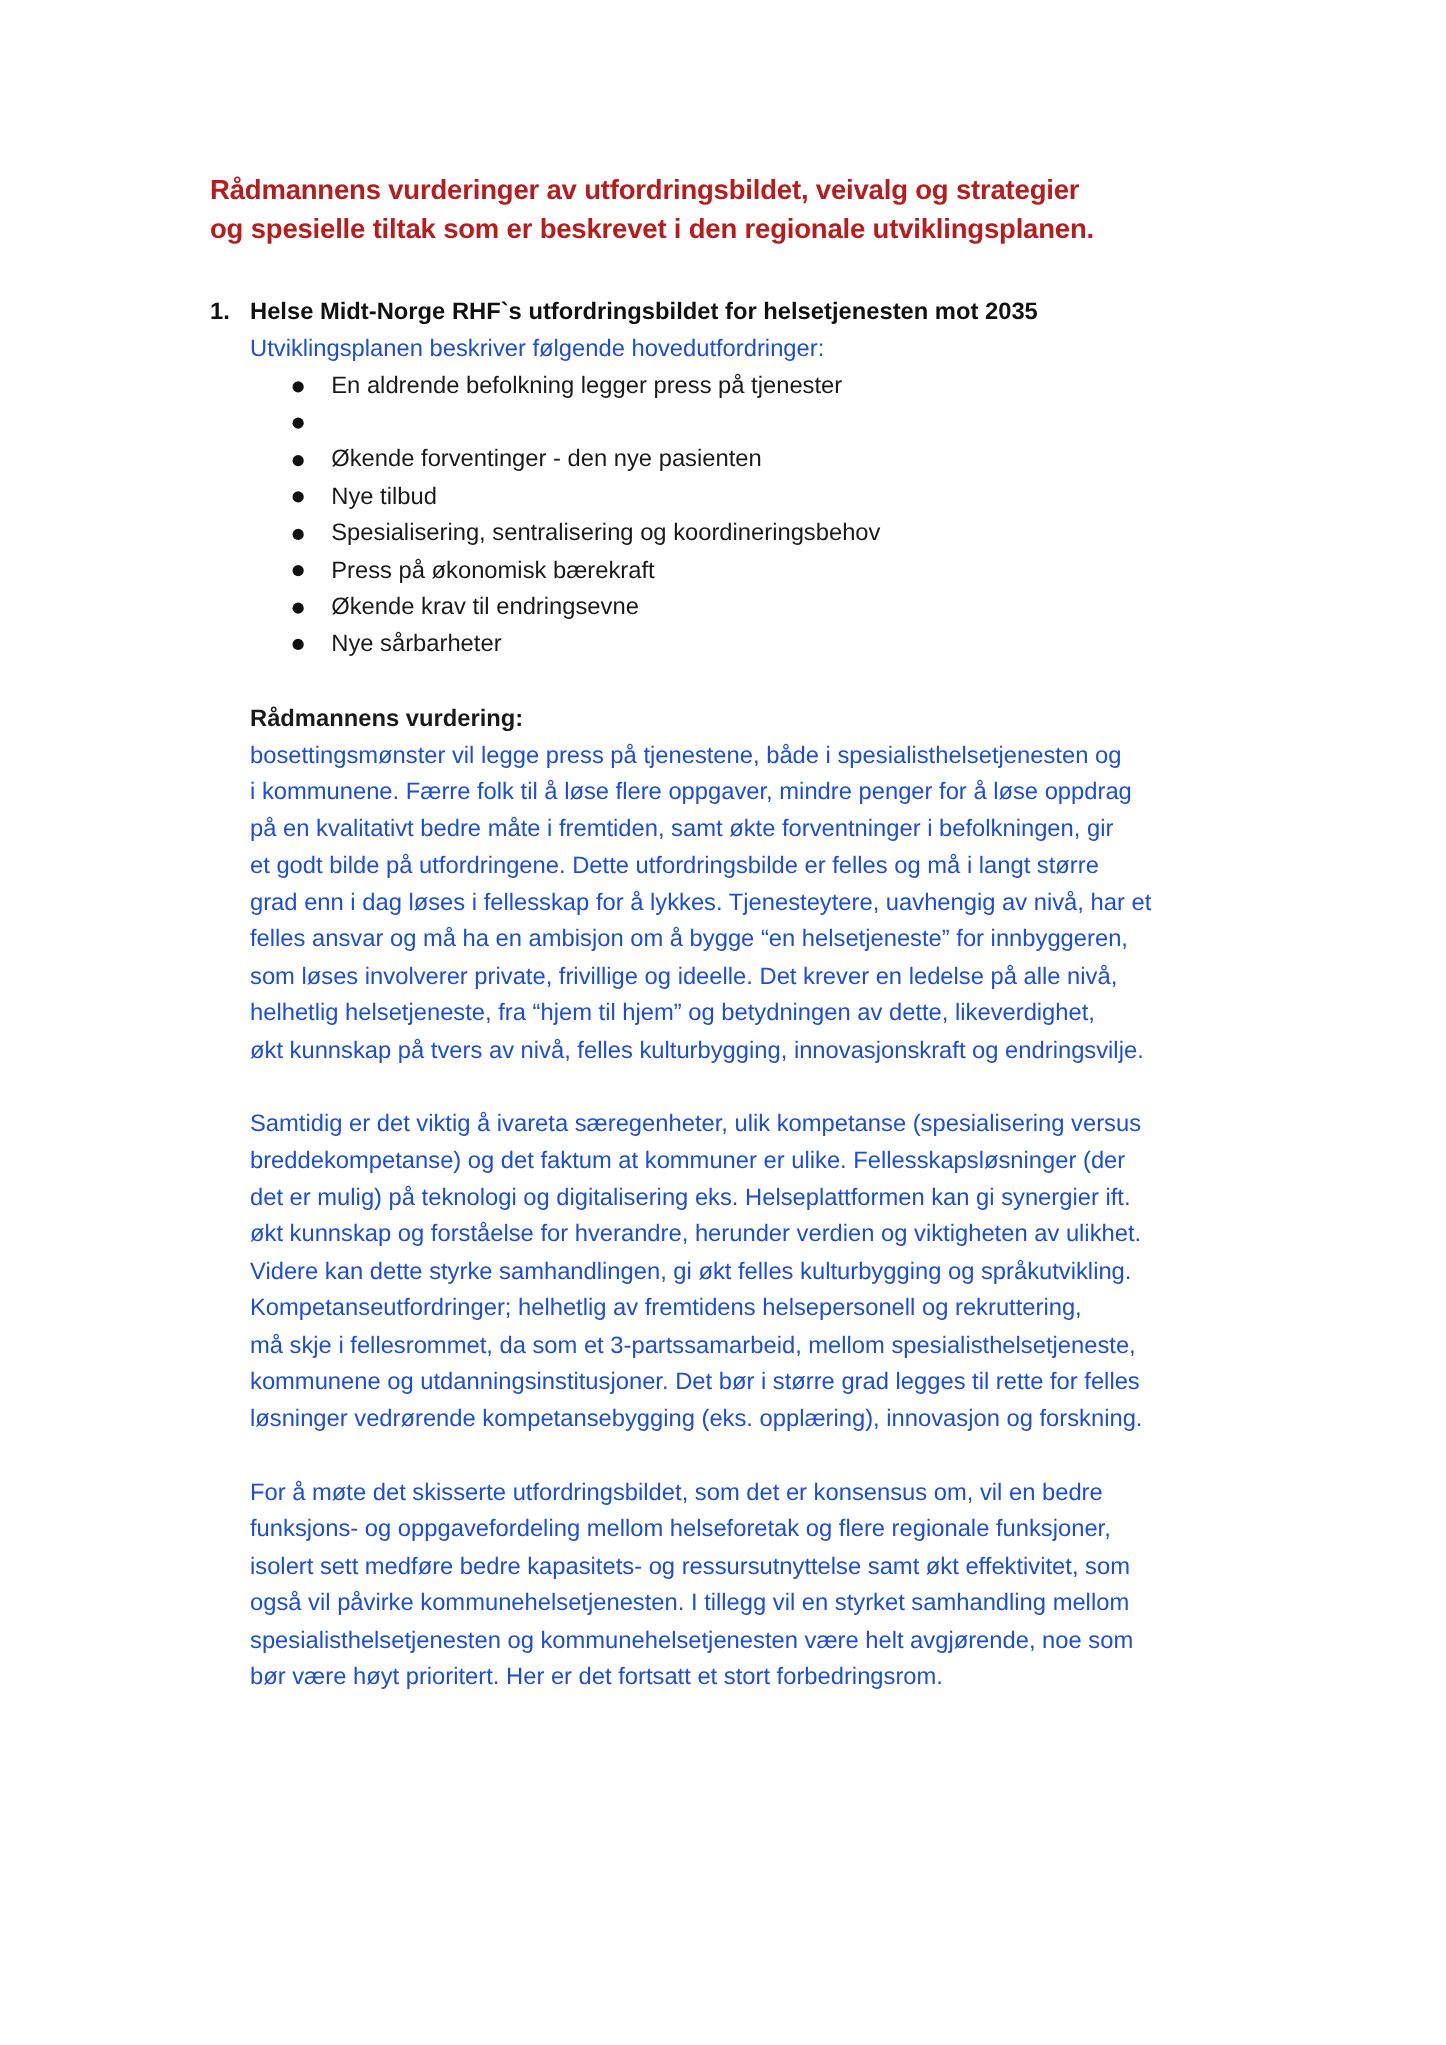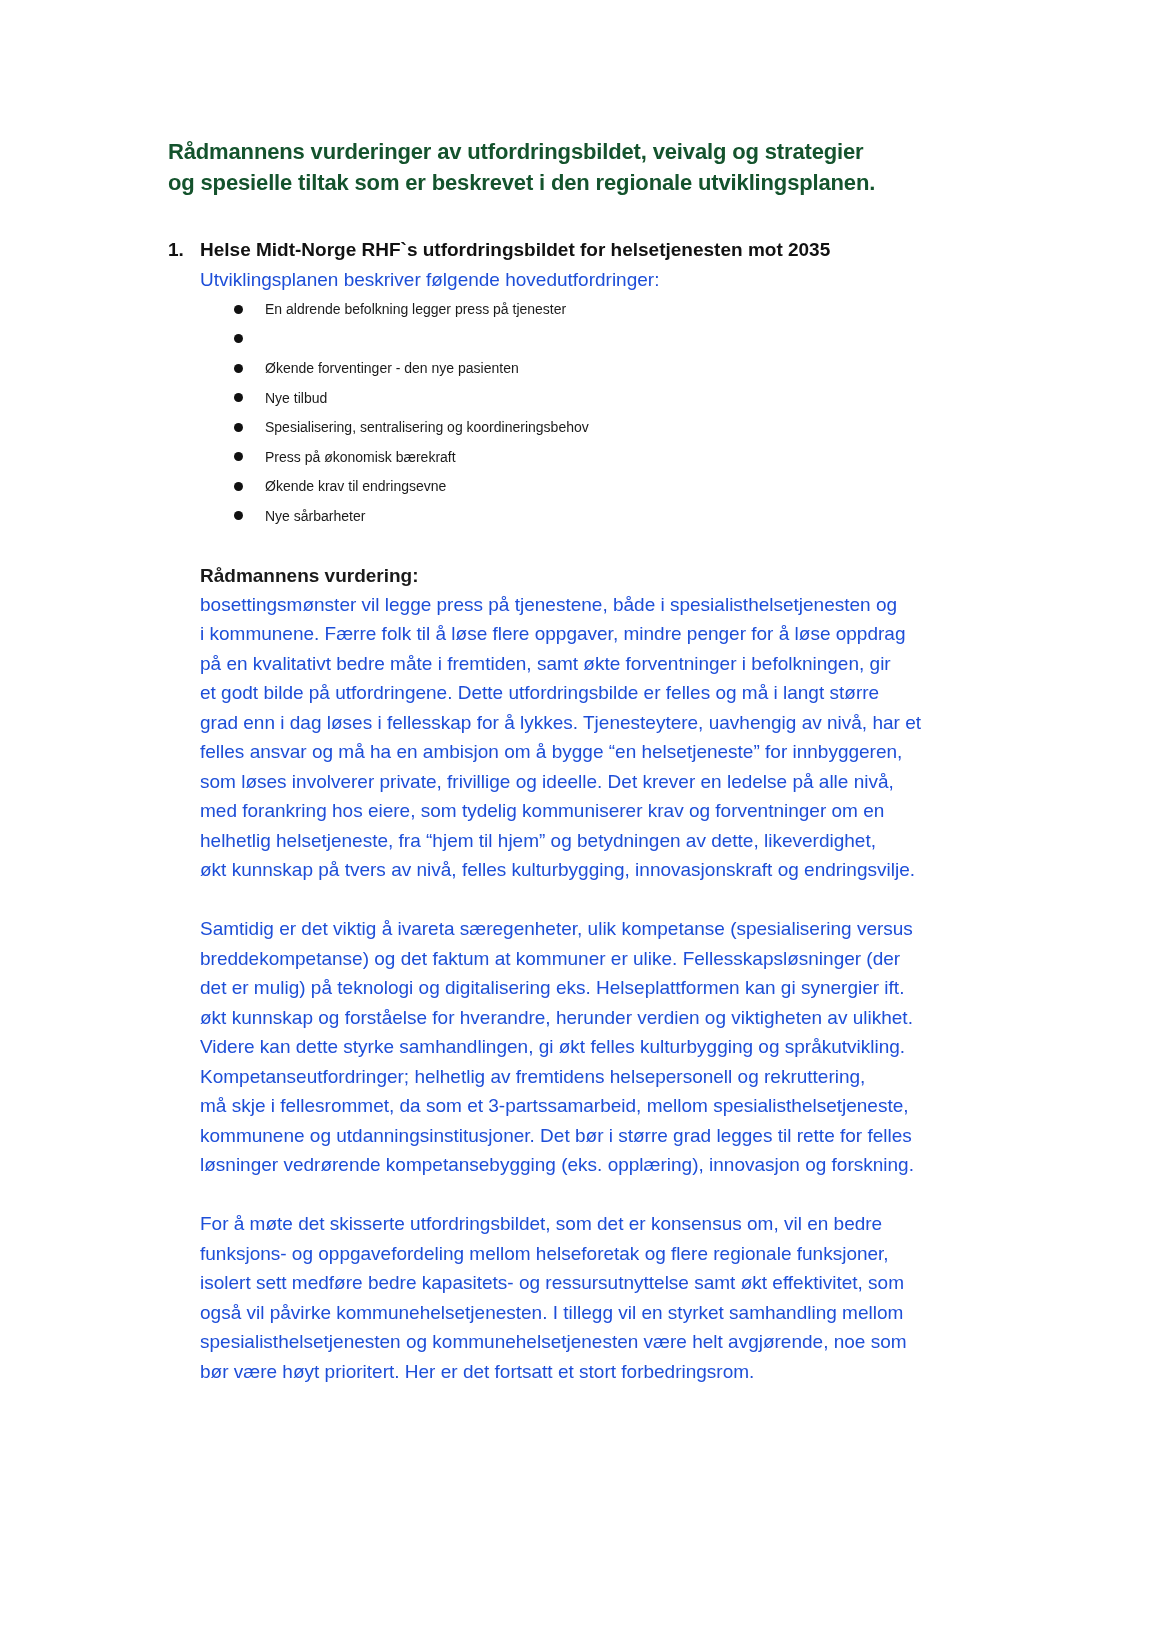--- a/index.html
+++ b/index.html
@@ -23,21 +23,21 @@
       background: #ffffff;
     }
     .title {
       position: absolute;
       left: 168px;
       top: 136px;
       font-weight: bold;
       font-size: 22px;
       line-height: 31px;
       letter-spacing: -0.15px;
-      color: #14532d;
+      color: #b91c1c;
     }
     .title .line { display: block; white-space: nowrap; }
 
     .section {
       position: absolute;
       left: 168px;
       top: 236px;
       width: 860px;
     }
     .section-heading {
@@ -62,21 +62,21 @@
     .bullets {
       list-style: none;
       margin: 0;
       padding: 0;
       margin-left: 66px;
     }
     .bullets li {
       display: flex;
       align-items: center;
       height: 29.5px;
-      font-size: 14px;
+      font-size: 19px;
       white-space: nowrap;
     }
     .bullet-dot {
       display: inline-block;
       width: 9px; height: 9px;
       border-radius: 50%;
       background: #111;
       margin-right: 22px;
       flex: 0 0 auto;
     }
@@ -149,21 +149,20 @@
     <div class="subheading">Rådmannens vurdering:</div>
 
     <div class="body-text para">
       <span class="line">bosettingsmønster vil legge press på tjenestene, både i spesialisthelsetjenesten og</span>
       <span class="line">i kommunene. Færre folk til å løse flere oppgaver, mindre penger for å løse oppdrag</span>
       <span class="line">på en kvalitativt bedre måte i fremtiden, samt økte forventninger i befolkningen, gir</span>
       <span class="line">et godt bilde på utfordringene. Dette utfordringsbilde er felles og må i langt større</span>
       <span class="line">grad enn i dag løses i fellesskap for å lykkes. Tjenesteytere, uavhengig av nivå, har et</span>
       <span class="line">felles ansvar og må ha en ambisjon om å bygge “en helsetjeneste” for innbyggeren,</span>
       <span class="line">som løses involverer private, frivillige og ideelle.  Det krever en ledelse på alle nivå,</span>
-      <span class="line">med forankring hos eiere, som tydelig kommuniserer krav og forventninger om en</span>
       <span class="line">helhetlig helsetjeneste, fra “hjem til hjem” og betydningen av dette, likeverdighet,</span>
       <span class="line">økt kunnskap på tvers av nivå, felles kulturbygging, innovasjonskraft og endringsvilje.</span>
     </div>
 
     <div class="gap"></div>
 
     <div class="body-text para">
       <span class="line">Samtidig er det viktig å ivareta særegenheter, ulik kompetanse (spesialisering versus</span>
       <span class="line">breddekompetanse) og det faktum at kommuner er ulike. Fellesskapsløsninger (der</span>
       <span class="line">det er mulig) på teknologi og digitalisering eks. Helseplattformen kan gi synergier ift.</span>

